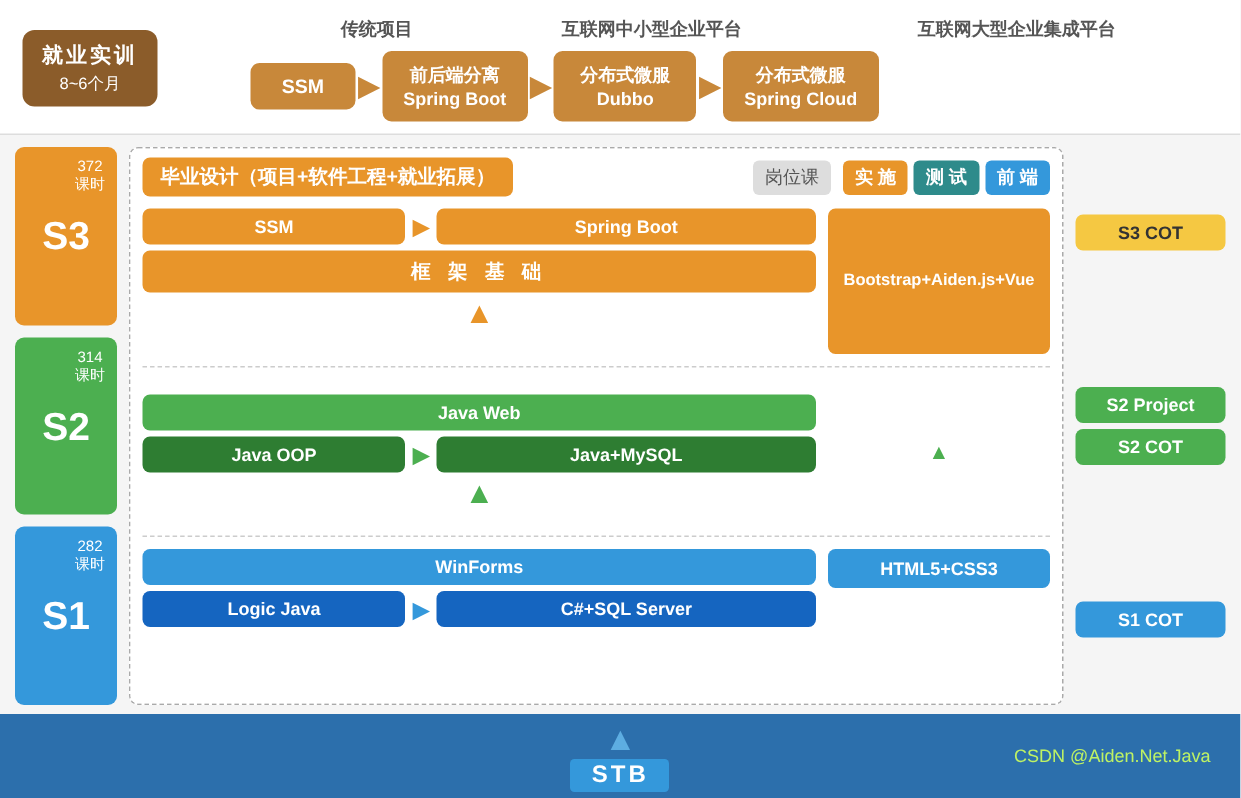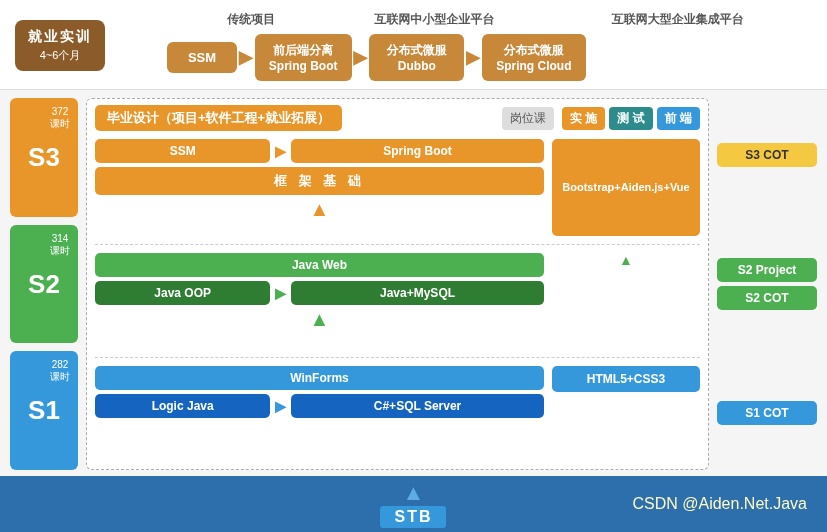--- a/index.html
+++ b/index.html
@@ -296,22 +296,22 @@
     .bottom-center {
       position: relative;
       flex: 1;
       display: flex;
       justify-content: center;
       align-items: center;
       flex-direction: column;
     }
 
     .bottom-right {
-      font-size: 16px;
-      color: #fef9c3;
+      font-size: 12px;
+      color: #bef264;
     }
 
     
     .section-divider {
       border: none;
       border-top: 1.5px dashed #ccc;
       margin: 2px 0;
     }
 
     
@@ -327,21 +327,21 @@
     }
   </style>
 </head>
 <body>
 
 <div class="main-container">
 
   <div class="top-section">
     <div class="intro-box">
       <div class="title">就业实训</div>
-      <div class="subtitle">4~6个月</div>
+      <div class="subtitle">8~6个月</div>
     </div>
 
     <div style="flex:1; display:flex; flex-direction:column; gap:0;">
       <div class="top-category-labels">
         <span style="width:80px; text-align:center;">传统项目</span>
         <span style="width:150px; text-align:center;">互联网中小型企业平台</span>
         <span style="width:200px; text-align:center;">互联网大型企业集成平台</span>
       </div>
       <div class="top-flow">
         <div class="flow-item">
@@ -416,21 +416,21 @@
             <div class="framework-box">框 架 基 础</div>
             <div class="up-arrow orange">▲</div>
           </div>
           <div style="width:148px; display:flex; align-items:stretch;">
             <div class="right-tech-box orange-bg" style="width:100%; font-size:11px;">Bootstrap+Aiden.js+Vue</div>
           </div>
         </div>
 
         <hr class="section-divider">
 
-        <div style="display:flex; gap:8px; flex:1; align-items:flex-start;">
+        <div style="display:flex; gap:8px; flex:1; align-items:center;">
           <div style="flex:1; display:flex; flex-direction:column; gap:4px;">
             <div class="tech-box green">Java Web</div>
             <div class="row">
               <div class="tech-box dark-green" style="flex:1;">Java OOP</div>
               <div class="small-arrow" style="color:#4CAF50;">▶</div>
               <div class="tech-box dark-green" style="flex:1.5;">Java+MySQL</div>
             </div>
             <div class="up-arrow green">▲</div>
           </div>
           <div style="width:148px; display:flex; align-items:stretch; flex-direction:column; gap:4px;">

